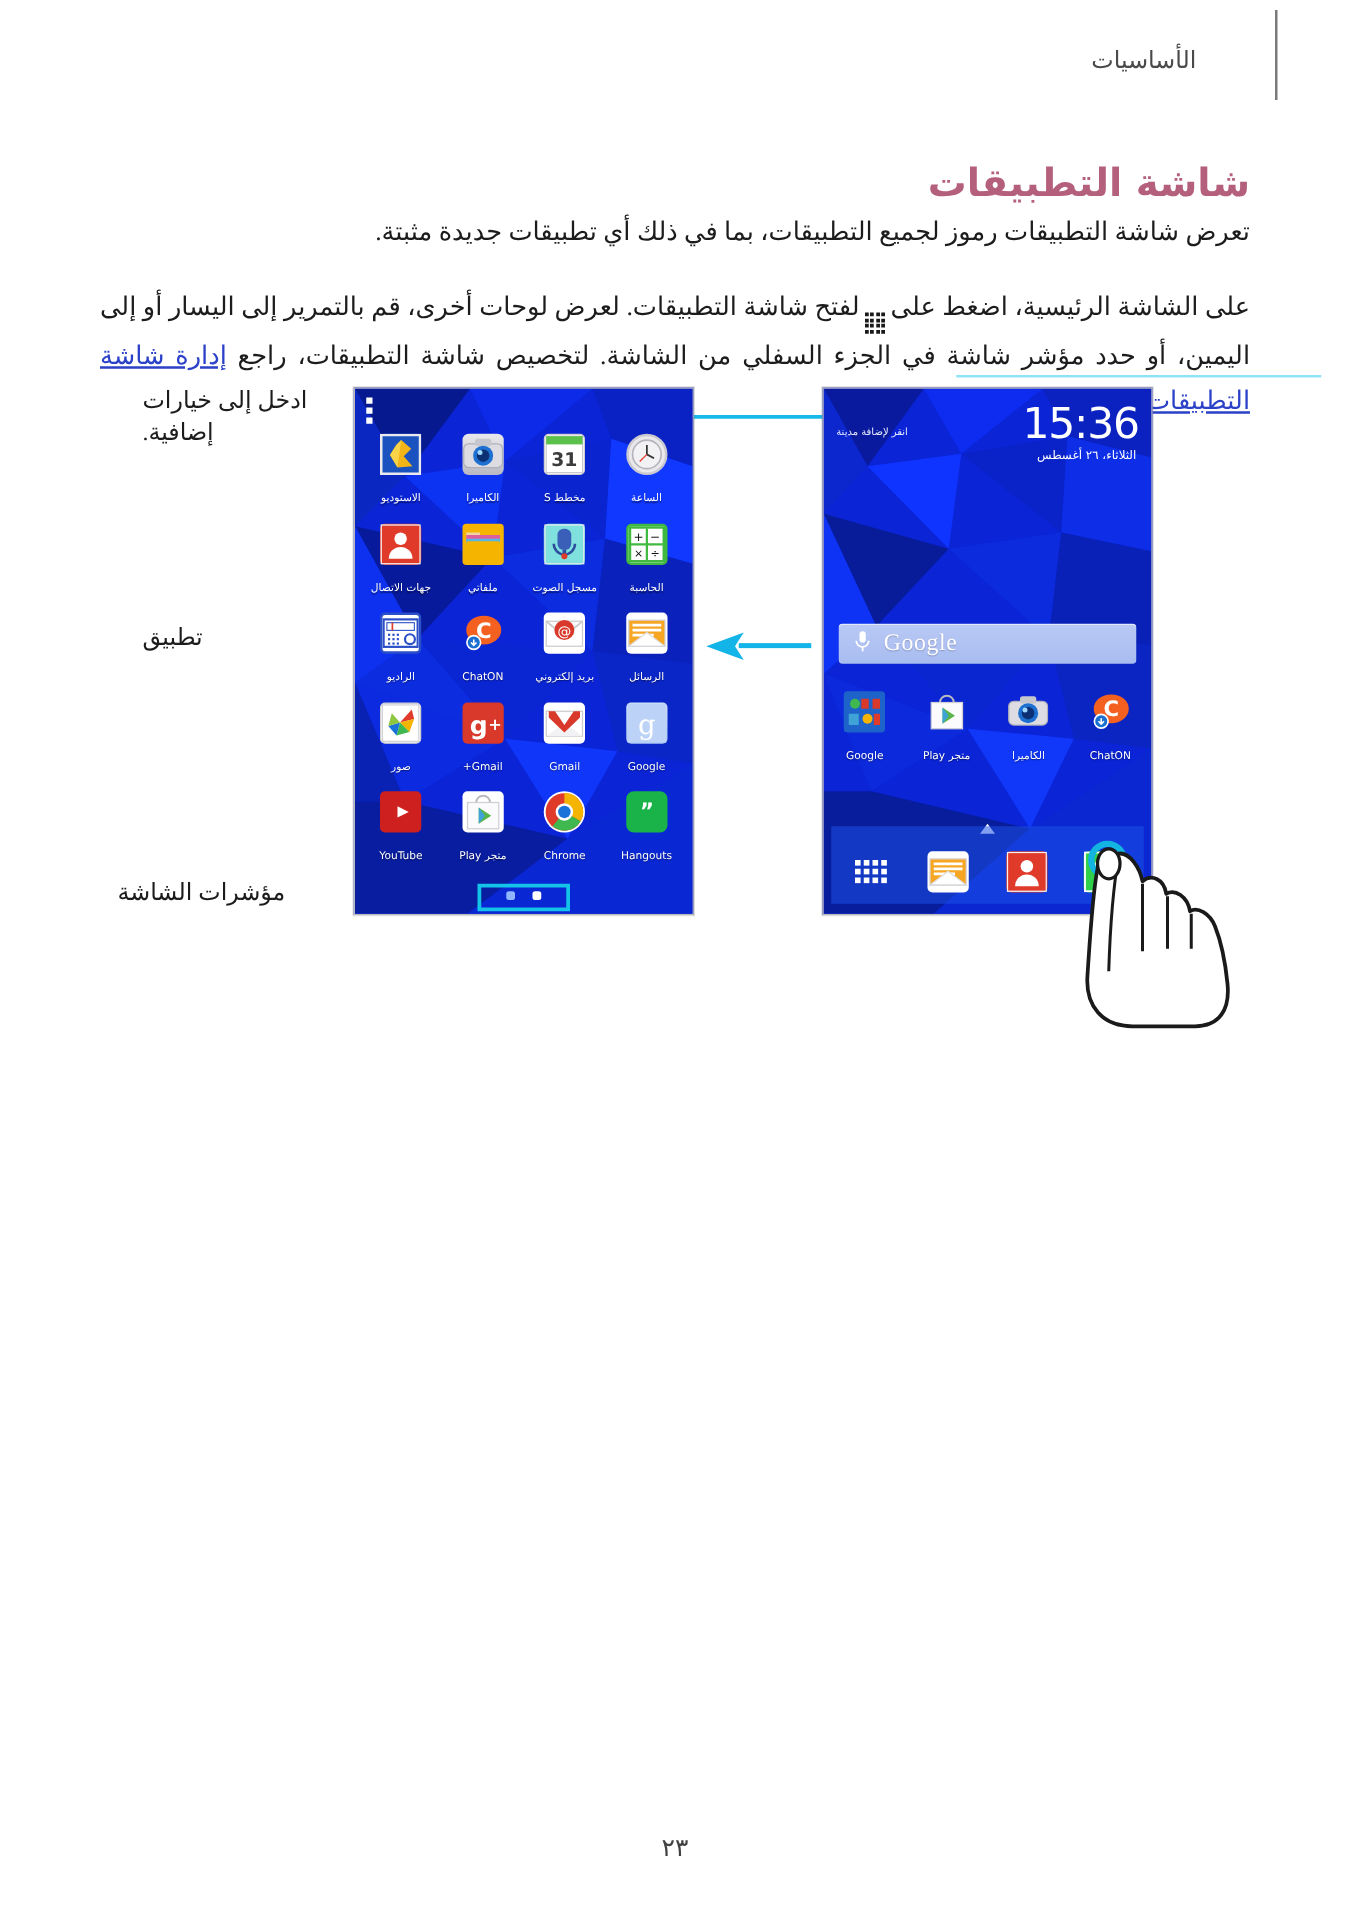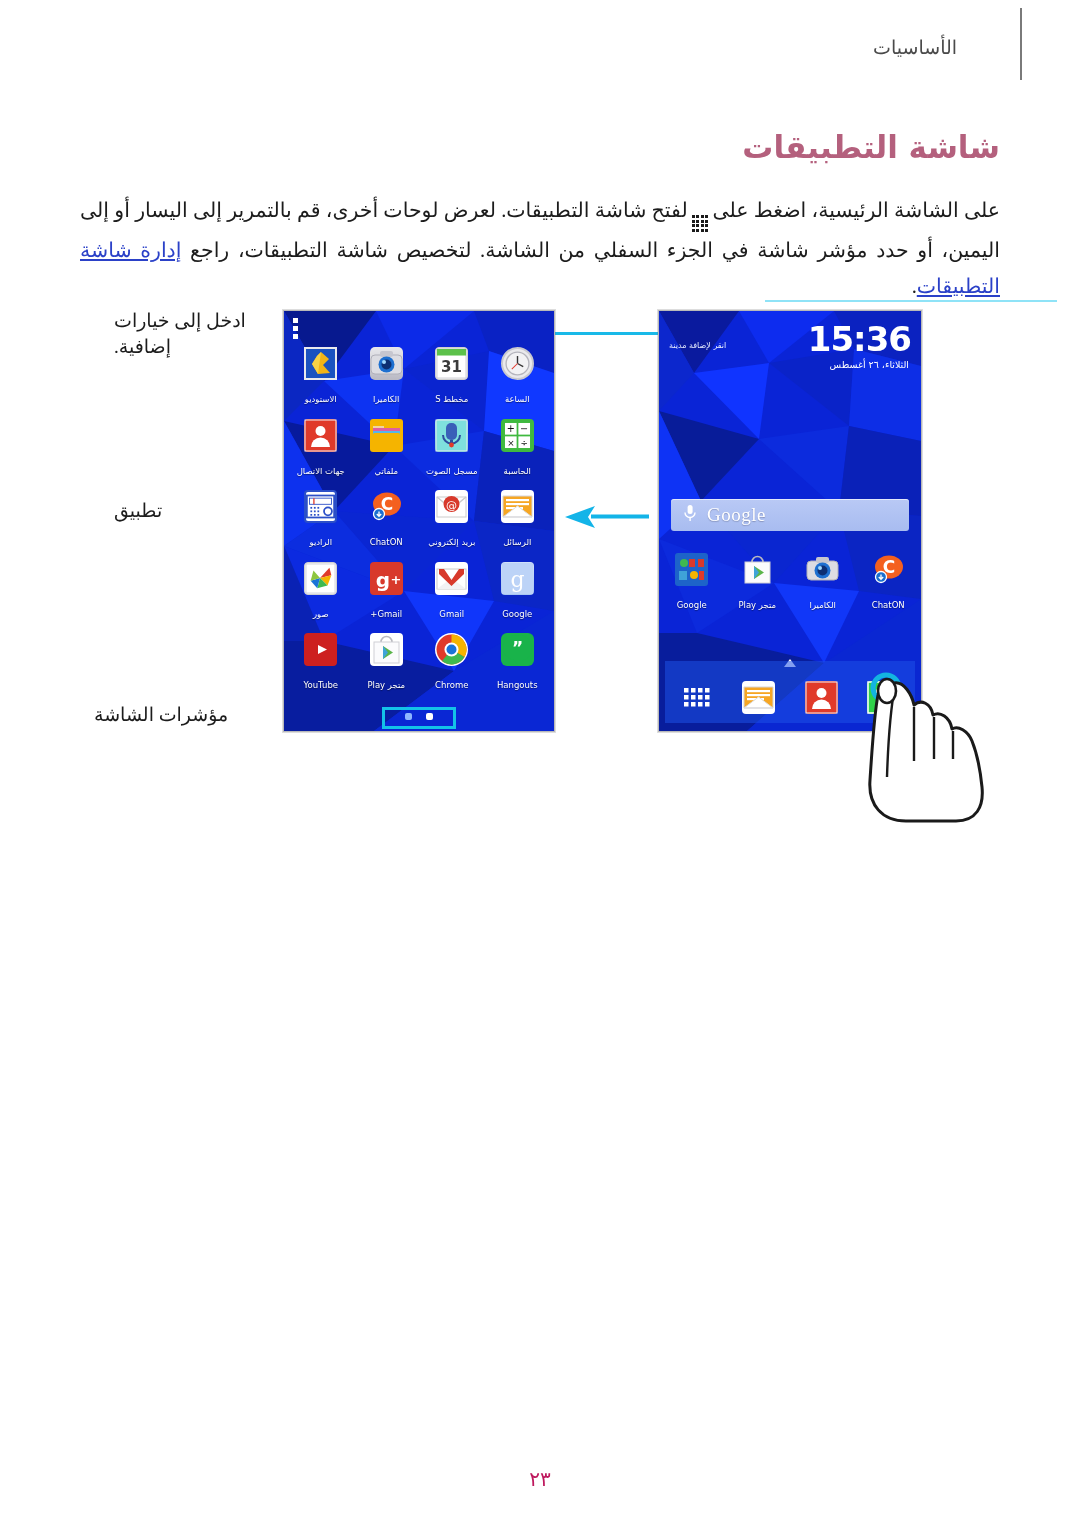--- a/index.html
+++ b/index.html
@@ -112,21 +112,21 @@
   .dots-highlight{
     position:absolute;bottom:2px;left:50%;transform:translateX(-50%);
     width:74px;height:22px;border:3px solid #13c3e8;box-sizing:border-box;
   }
 
   
   .clock-widget{position:absolute;top:8px;left:0;right:0;height:62px;}
   .clock-time{
     position:absolute;right:10px;top:2px;color:#ffffff;
     font-size:34px;letter-spacing:-1px;line-height:36px;
-    font-family:"DejaVu Sans","Liberation Sans",sans-serif;font-weight:700;
+    font-family:"DejaVu Sans","Liberation Sans",sans-serif;font-weight:400;
   }
   .clock-date{
     position:absolute;right:12px;top:40px;color:#ffffff;font-size:9.5px;
     font-family:"DejaVu Sans","Liberation Sans",sans-serif;
     margin-left:12px;
   }
   .clock-city{
     position:absolute;left:10px;top:22px;color:#e6ecff;font-size:8px;
     font-family:"DejaVu Sans","Liberation Sans",sans-serif;
   }
@@ -179,21 +179,21 @@
 
   .lead{position:absolute;height:3px;background:#18b9e8;}
   .lead-options{right:268px;top:32px;width:292px;}
   .lead-options2{right:268px;top:38px;width:292px;height:2px;background:#8fe3f7;}
   .lead-app{right:268px;top:218px;width:32px;}
   .lead-indicators{right:268px;top:416px;width:128px;}
 
   
   .page-number{
     position:absolute;left:0;right:0;bottom:36px;text-align:center;
-    font-size:20px;color:#be185d;
+    font-size:20px;color:#404040;
     font-family:"Liberation Serif","DejaVu Serif",serif;
   }
 
   
   .ico-clock{background:#e9e9ec;border:2px solid #c9c9cf;border-radius:50%;}
   .ico-splanner{background:#ffffff;border:1px solid #cfcfcf;}
   .ico-cam{background:linear-gradient(#e8e8ec,#b9b9c4);border-radius:5px;}
   .ico-gallery{background:linear-gradient(#1a66c9,#0f3f97);}
   .ico-calc{background:#ffffff;border:2px solid #3fb93f;}
   .ico-voice{background:linear-gradient(#79e3e0,#3fb8c8);}
@@ -221,20 +221,21 @@
 <div class="page">
 
   <div class="header">
     <div class="header-label">الأساسيات</div>
     <div class="header-rule"></div>
   </div>
 
   <h1 class="title">شاشة التطبيقات</h1>
 
   <div class="body-block">
+    <p class="para">تعرض شاشة التطبيقات رموز لجميع التطبيقات، بما في ذلك أي تطبيقات جديدة مثبتة.</p>
     <p class="para second">
       <span>على الشاشة الرئيسية، اضغط على</span><span class="grid-glyph">
           <i></i>
           <i></i>
           <i></i>
           <i></i>
           <i></i>
           <i></i>
           <i></i>
           <i></i>

